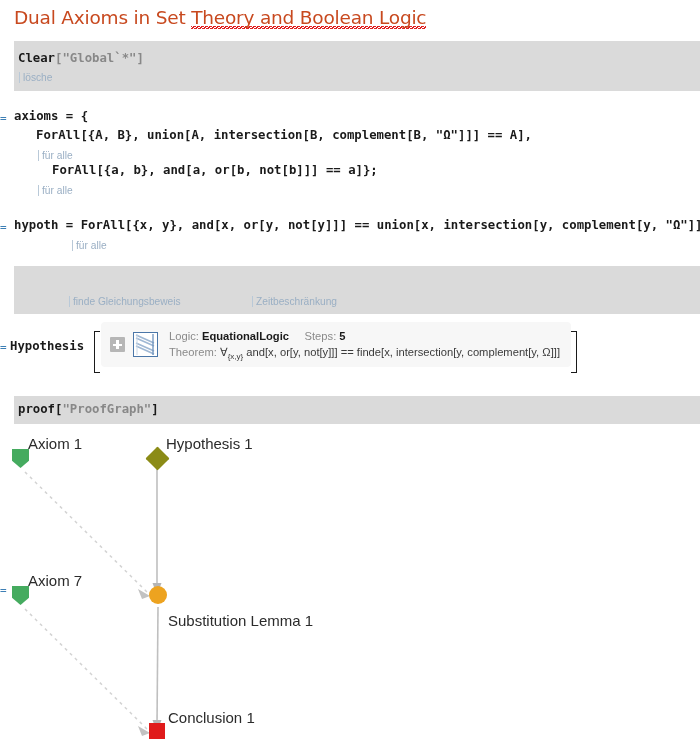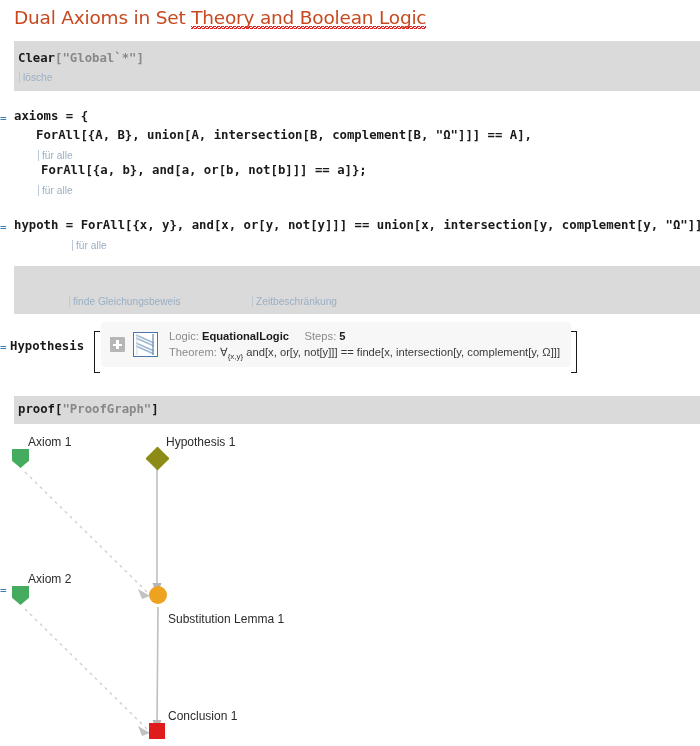--- a/index.html
+++ b/index.html
@@ -173,21 +173,21 @@
   .graph {
     position: absolute;
     left: 0;
     top: 425px;
     width: 700px;
     height: 321px;
   }
   .gnode-label {
     position: absolute;
     font-family: "Liberation Sans", sans-serif;
-    font-size: 12px;
+    font-size: 15px;
     color: #2b2b2b;
     white-space: nowrap;
   }
   .shield {
     position: absolute;
     width: 17px;
     height: 19px;
     background: #45ab5f;
     clip-path: polygon(0% 0%, 100% 0%, 100% 62%, 50% 100%, 0% 62%);
   }
@@ -229,21 +229,21 @@
     </div>
   </div>
 
   <div class="in-marker" style="top:114px;"></div>
   <div class="cell-white" style="left:14px; top:105px; width:686px; height:98px;">
     <div class="code" style="position:absolute; left:0px; top:4px;">axioms = {</div>
     <div class="code sym" style="position:absolute; left:22px; top:23px;">ForAll[{A, B}, union[A, intersection[B, complement[B, "Ω"]]] == A],</div>
     <div style="position:absolute; left:24px; top:40px;">
       <span class="tooltip-row">für alle</span>
     </div>
-    <div class="code sym" style="position:absolute; left:27px; top:58px;">ForAll[{a, b}, and[a, or[b, not[b]]] == a]};</div>
+    <div class="code sym" style="position:absolute; left:38px; top:58px;">ForAll[{a, b}, and[a, or[b, not[b]]] == a]};</div>
     <div style="position:absolute; left:24px; top:75px;">
       <span class="tooltip-row">für alle</span>
     </div>
   </div>
 
   <div class="in-marker" style="top:223px;"></div>
   <div class="cell-white" style="left:14px; top:214px; width:686px; height:44px;">
     <div class="code sym" style="position:absolute; left:0px; top:4px;">hypoth = ForAll[{x, y}, and[x, or[y, not[y]]] == union[x, intersection[y, complement[y, "Ω"]]]];</div>
     <div style="position:absolute; left:58px; top:21px;">
       <span class="tooltip-row">für alle</span>
@@ -313,21 +313,21 @@
       <line x1="25" y1="184" x2="147" y2="304" stroke="#d3d3d3" stroke-width="1.5" stroke-dasharray="3,4"></line>
       <polygon points="150,308 138,301 142,311" fill="#c2c2c2"></polygon>
     </svg>
 
     <div class="gnode-label" style="left:28px; top:10px;">Axiom 1</div>
     <div class="shield" style="left:12px; top:24px;"></div>
 
     <div class="gnode-label" style="left:166px; top:10px;">Hypothesis 1</div>
     <div class="diamond" style="left:149px; top:25px;"></div>
 
-    <div class="gnode-label" style="left:28px; top:147px;">Axiom 2</div>
+    <div class="gnode-label" style="left:28px; top:147px;">Axiom 7</div>
     <div class="shield" style="left:12px; top:161px;"></div>
 
     <div class="gnode-label" style="left:168px; top:147px;margin-top:40px;">Substitution Lemma 1</div>
     <div class="circle" style="left:149px; top:161px;"></div>
 
     <div class="gnode-label" style="left:168px; top:284px;">Conclusion 1</div>
     <div class="square" style="left:149px; top:298px;"></div>
   </div>
 
 </div>

